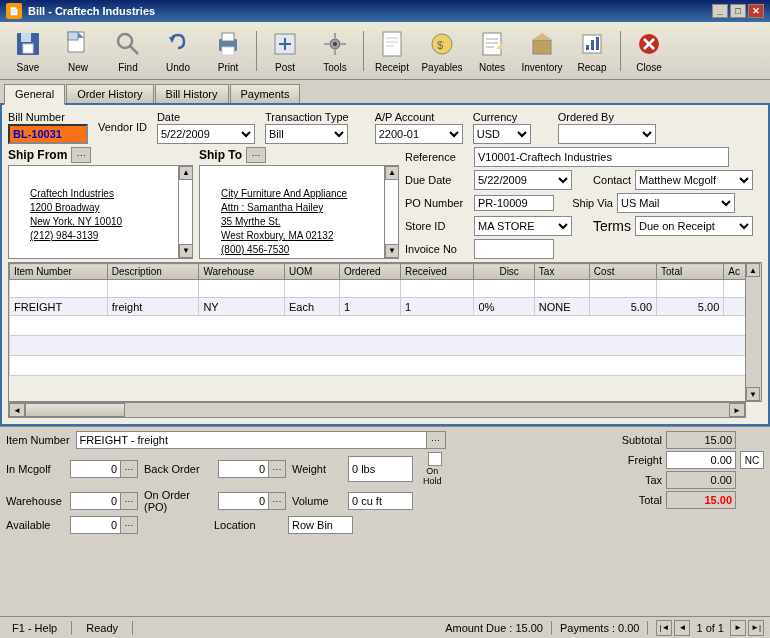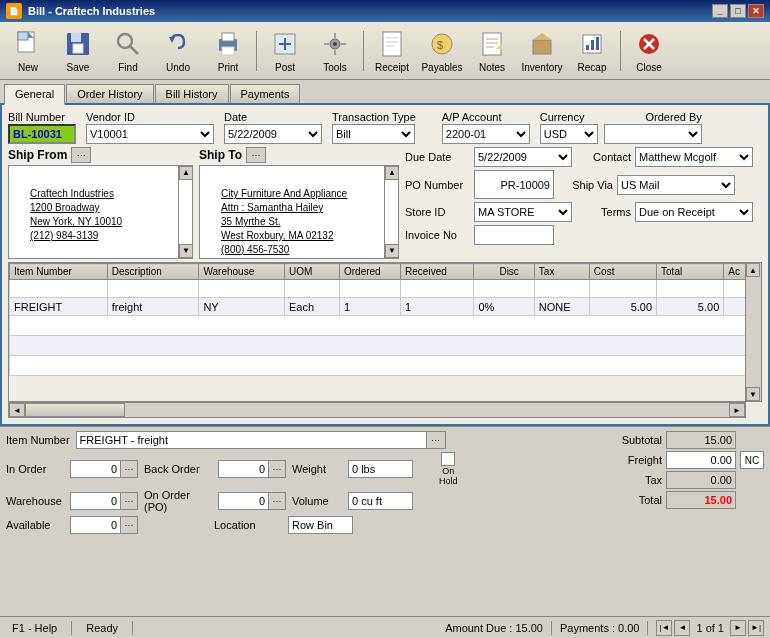--- a/index.html
+++ b/index.html
@@ -207,36 +207,36 @@
       <div class="title-btn">_</div>
       <div class="title-btn">□</div>
       <div class="title-btn close-btn">✕</div>
     </div>
   </div>
 
   <div class="toolbar">
     <div class="toolbar-btn">
       <div class="toolbar-icon">
         <svg width="28" height="28" viewBox="0 0 28 28">
+            <rect x="3" y="3" width="22" height="22" fill="#4060a0" rx="1"></rect>
+            <rect x="7" y="3" width="10" height="9" fill="#c8d8f0"></rect>
+            <rect x="9" y="14" width="10" height="9" fill="white" stroke="#ccc"></rect>
+          </svg>
+      </div>
+      <span class="toolbar-label">Save</span>
+    </div>
+    <div class="toolbar-btn">
+      <div class="toolbar-icon">
+        <svg width="28" height="28" viewBox="0 0 28 28">
             <rect x="4" y="2" width="16" height="20" fill="white" stroke="#888"></rect>
             <rect x="4" y="2" width="10" height="8" fill="#c0d8f0" stroke="#888"></rect>
             <polygon points="14,2 20,8 14,8" fill="#6090c0"></polygon>
           </svg>
       </div>
       <span class="toolbar-label">New</span>
-    </div>
-    <div class="toolbar-btn">
-      <div class="toolbar-icon">
-        <svg width="28" height="28" viewBox="0 0 28 28">
-            <rect x="3" y="3" width="22" height="22" fill="#4060a0" rx="1"></rect>
-            <rect x="7" y="3" width="10" height="9" fill="#c8d8f0"></rect>
-            <rect x="9" y="14" width="10" height="9" fill="white" stroke="#ccc"></rect>
-          </svg>
-      </div>
-      <span class="toolbar-label">Save</span>
     </div>
     <div class="toolbar-btn">
       <div class="toolbar-icon">
         <svg width="28" height="28" viewBox="0 0 28 28">
             <circle cx="11" cy="11" r="7" fill="none" stroke="#888" stroke-width="2.5"></circle>
             <line x1="16" y1="16" x2="24" y2="24" stroke="#888" stroke-width="2.5"></line>
           </svg>
       </div>
       <span class="toolbar-label">Find</span>
     </div>
@@ -355,29 +355,25 @@
     <div class="tab">Bill History</div>
     <div class="tab">Payments</div>
   </div>
 
   <div class="main-content" style="border-top:none;">
 
     <div class="form-row" style="margin-bottom:3px;">
       <div class="field-group">
         <div class="field-label">Bill Number</div>
         <div class="input-with-btn">
-          <input type="text" value="BL-10031" style="width: 68px; background: #84cc16; color: rgb(0, 0, 204); font-weight: bold; border: 2px inset rgb(136, 136, 136);">
+          <input type="text" value="BL-10031" style="width: 80px; background: #f97316; color: rgb(0, 0, 204); font-weight: bold; border: 2px inset rgb(136, 136, 136);">
         </div>
       </div>
       <div class="field-group" style="margin-left:4px;">
         <div class="field-label">Vendor ID</div>
-        <div class="input-with-btn">
-          <input type="text" value="V10001" style="width: 110px;">
-          <select style="width:18px; padding:0; border-left:none;"></select>
-        </div>
       </div>
       <div class="field-group" style="margin-left:4px;">
         <div class="field-label">Date</div>
         <div class="input-with-btn">
           <input type="text" value="5/22/2009" style="width: 80px;">
           <select style="width:18px; padding:0; border-left:none;"></select>
         </div>
       </div>
       <div class="field-group" style="margin-left:4px;">
         <div class="field-label">Transaction Type</div>
@@ -393,21 +389,21 @@
           <select style="width:18px; padding:0; border-left:none;"></select>
         </div>
       </div>
       <div class="field-group" style="margin-left:4px;">
         <div class="field-label">Currency</div>
         <div class="input-with-btn">
           <input type="text" value="USD" style="width: 40px;">
           <select style="width:18px; padding:0; border-left:none;"></select>
         </div>
       </div>
-      <div class="field-group" style="margin-left:0;align-items:flex-end;">
+      <div class="field-group" style="margin-left:21px;">
         <div class="field-label">Ordered By</div>
         <div class="input-with-btn">
           <input type="text" value="" style="width: 80px;">
           <select style="width:18px; padding:0; border-left:none;"></select>
         </div>
       </div>
     </div>
 
     <div style="display:flex; gap:6px; margin-bottom:3px;">
 
@@ -434,51 +430,55 @@
           <div style="padding-right:14px; font-size:10px; line-height:14px;">City Furniture And Appliance<br>Attn : Samantha Hailey<br>35 Myrthe St.<br>West Roxbury, MA 02132<br>(800) 456-7530</div>
           <div class="address-scroll-btn">
             <div class="scroll-arrow">▲</div>
             <div class="scroll-arrow">▼</div>
           </div>
         </div>
       </div>
 
       <div style="display:flex; flex-direction:column; gap:3px; flex:1;">
 
+        <div style="display:flex; align-items:center; gap:4px;">
+          <span style="font-size:11px; width:65px;">Reference</span>
+          <input type="text" value="V10001-Craftech Industries" style="width: 255px; height: 20px;">
+        </div>
 
         <div style="display:flex; align-items:center; gap:4px;">
           <span style="font-size:11px; width:65px;">Due Date</span>
           <div class="input-with-btn">
             <input type="text" value="5/22/2009" style="width: 80px;">
             <select style="width:18px; padding:0; border-left:none;"></select>
           </div>
           <span style="font-size:11px; width:55px; text-align:right;">Contact</span>
           <div class="input-with-btn">
             <input type="text" value="Matthew Mcgolf" style="width: 100px;">
             <select style="width:18px; padding:0; border-left:none;"></select>
           </div>
         </div>
 
         <div style="display:flex; align-items:center; gap:4px;">
           <span style="font-size:11px; width:65px;">PO Number</span>
-          <input type="text" value="PR-10009" style="width: 80px; height: 29px; text-align: right;">
+          <input type="text" value="PR-10009" style="width: 80px; height: 16px;">
           <span style="font-size:11px; width:55px; text-align:right;">Ship Via</span>
           <div class="input-with-btn">
             <input type="text" value="US Mail" style="width: 100px;">
             <select style="width:18px; padding:0; border-left:none;"></select>
           </div>
         </div>
 
         <div style="display:flex; align-items:center; gap:4px;">
           <span style="font-size:11px; width:65px;">Store ID</span>
           <div class="input-with-btn">
             <input type="text" value="MA STORE" style="width: 80px;">
             <select style="width:18px; padding:0; border-left:none;"></select>
           </div>
-          <span style="font-size:11px; width:55px; text-align:right;">Terms</span>
+          <span style="font-size:14px; width:55px; text-align:right;">Terms</span>
           <div class="input-with-btn">
             <input type="text" value="Due on Receipt" style="width: 100px;">
             <select style="width:18px; padding:0; border-left:none;"></select>
           </div>
         </div>
 
         <div style="display:flex; align-items:center; gap:4px;">
           <span style="font-size:11px; width:65px;">Invoice No</span>
           <input type="text" value="" style="width: 80px; height: 20px;">
         </div>
@@ -582,36 +582,36 @@
         </div>
         <div class="total-row">
           <span class="total-label">Total</span>
           <input type="text" class="total-value grand" value="15.00" style="width: 70px; text-align: right; height: 18px; background: rgb(212, 208, 200); color: red; font-weight: bold;" readonly="">
         </div>
       </div>
     </div>
 
     <div class="bottom-row" style="margin-top:2px;">
 
-      <span style="font-size:11px; width:58px;">In Order</span>
+      <span style="font-size:11px; width:58px;">In Mcgolf</span>
       <div class="input-with-btn">
         <input type="text" value="0" style="width: 50px; height: 18px; text-align: right;">
         <div class="small-btn" style="height:18px;">···</div>
       </div>
 
       <span style="font-size:11px; width:68px;">Back Order</span>
       <div class="input-with-btn">
         <input type="text" value="0" style="width: 50px; height: 18px; text-align: right;">
         <div class="small-btn" style="height:18px;">···</div>
       </div>
 
       <span style="font-size:11px; width:50px;">Weight</span>
-      <input type="text" value="0 lbs" style="width: 65px; height: 18px;">
-
-      <div style="display:flex; flex-direction:column; align-items:center; margin-left:20px;">
+      <input type="text" value="0 lbs" style="width: 65px; height: 26px;">
+
+      <div style="display:flex; flex-direction:column; align-items:flex-end; margin-left:4px;">
         <div class="checkbox" style="width:14px; height:14px;"></div>
         <span style="font-size:9px; line-height:10px; text-align:center;">On<br>Hold</span>
       </div>
     </div>
 
     <div class="bottom-row" style="margin-top:2px;">
 
       <span style="font-size:11px; width:58px;">Warehouse</span>
       <div class="input-with-btn">
         <input type="text" value="0" style="width: 50px; height: 18px; text-align: right;">

